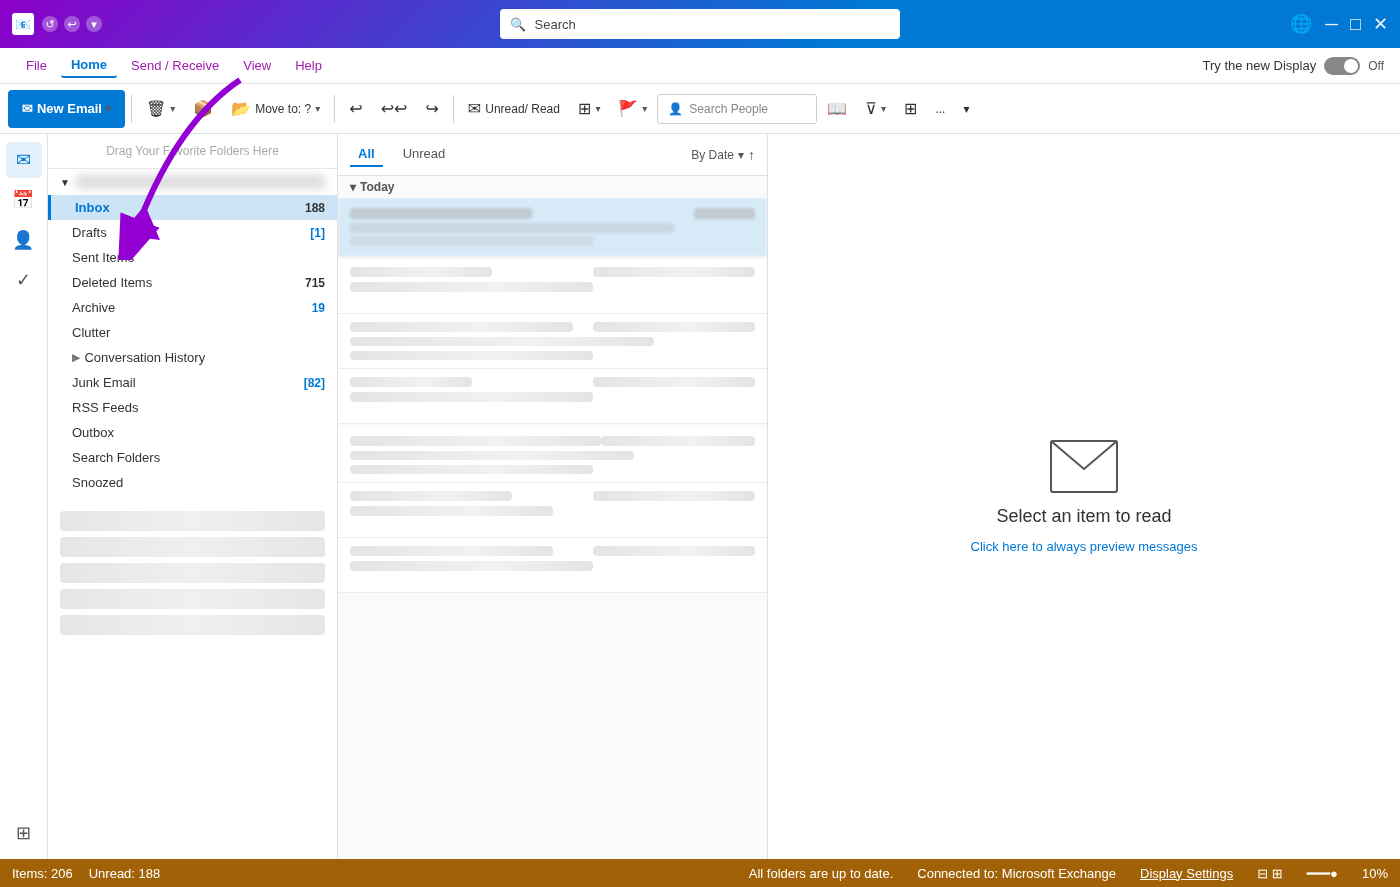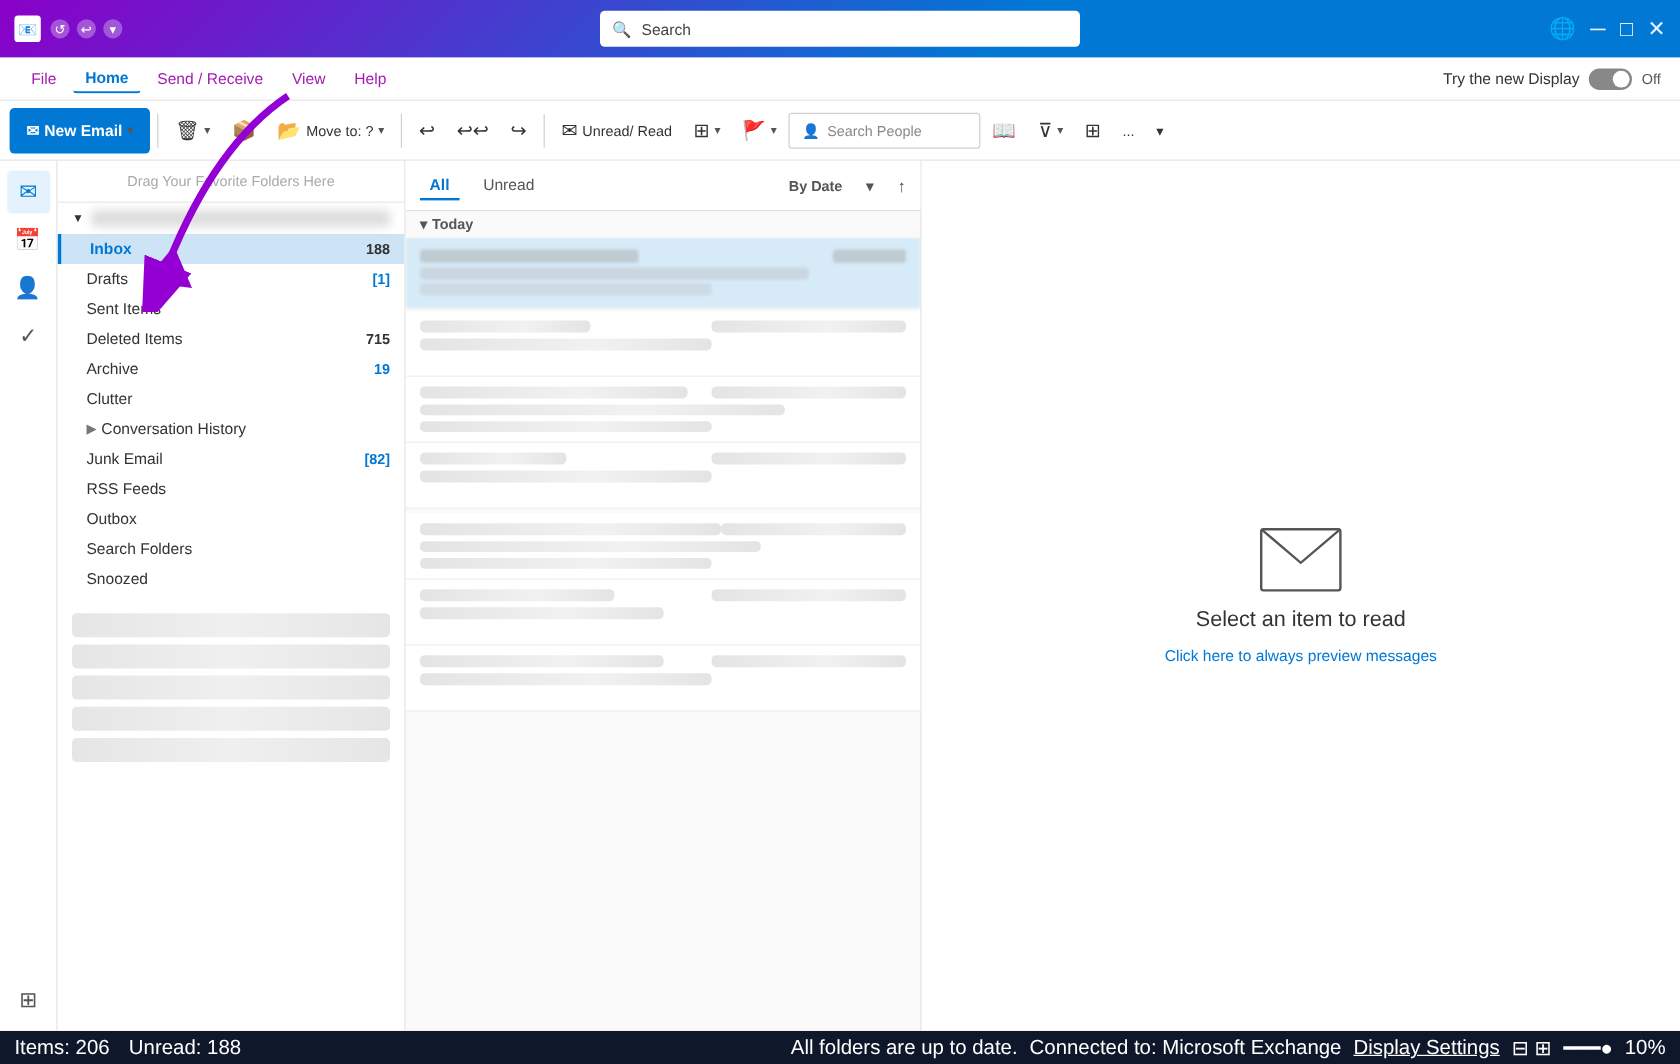--- a/index.html
+++ b/index.html
@@ -234,21 +234,21 @@
       padding: 4px 8px;
       cursor: pointer;
       color: #555;
       border-bottom: 2px solid transparent;
     }
     .tab-btn.active {
       color: #0078d4;
       border-bottom: 2px solid #0078d4;
       font-weight: 600;
     }
-    .sort-area { margin-left: auto; display: flex; align-items: center; gap: 20px; font-size: 12px; color: #555; cursor: pointer; font-weight: bold; }
+    .sort-area { margin-left: auto; display: flex; align-items: center; gap: 4px; font-size: 12px; color: #555; cursor: pointer; }
     .email-section-label {
       padding: 4px 12px;
       font-size: 12px;
       font-weight: 600;
       color: #555;
       display: flex; align-items: center; gap: 4px;
     }
     .email-items { overflow-y: auto; flex: 1; }
     .email-item {
       padding: 10px 12px;
@@ -283,29 +283,29 @@
       align-items: center;
       justify-content: center;
       gap: 12px;
     }
     .reading-title { font-size: 18px; color: #333; font-weight: 400; }
     .reading-link { font-size: 13px; color: #0078d4; cursor: pointer; }
 
     
     .status-bar {
       height: 28px;
-      background: #0f172a;
+      background: #a16207;
       display: flex;
       align-items: center;
       padding: 0 12px;
       gap: 16px;
-      font-size: 17px;
+      font-size: 13px;
       color: white;
     }
-    .status-bar-right { margin-left: auto; display: flex; align-items: center; gap: 10px; text-align: center; }
+    .status-bar-right { margin-left: auto; display: flex; align-items: center; gap: 24px; text-align: center; }
 
     .arrow-svg {
       position: fixed;
       top: 60px;
       left: 60px;
       pointer-events: none;
       z-index: 999;
     }
   </style>
 </head>

